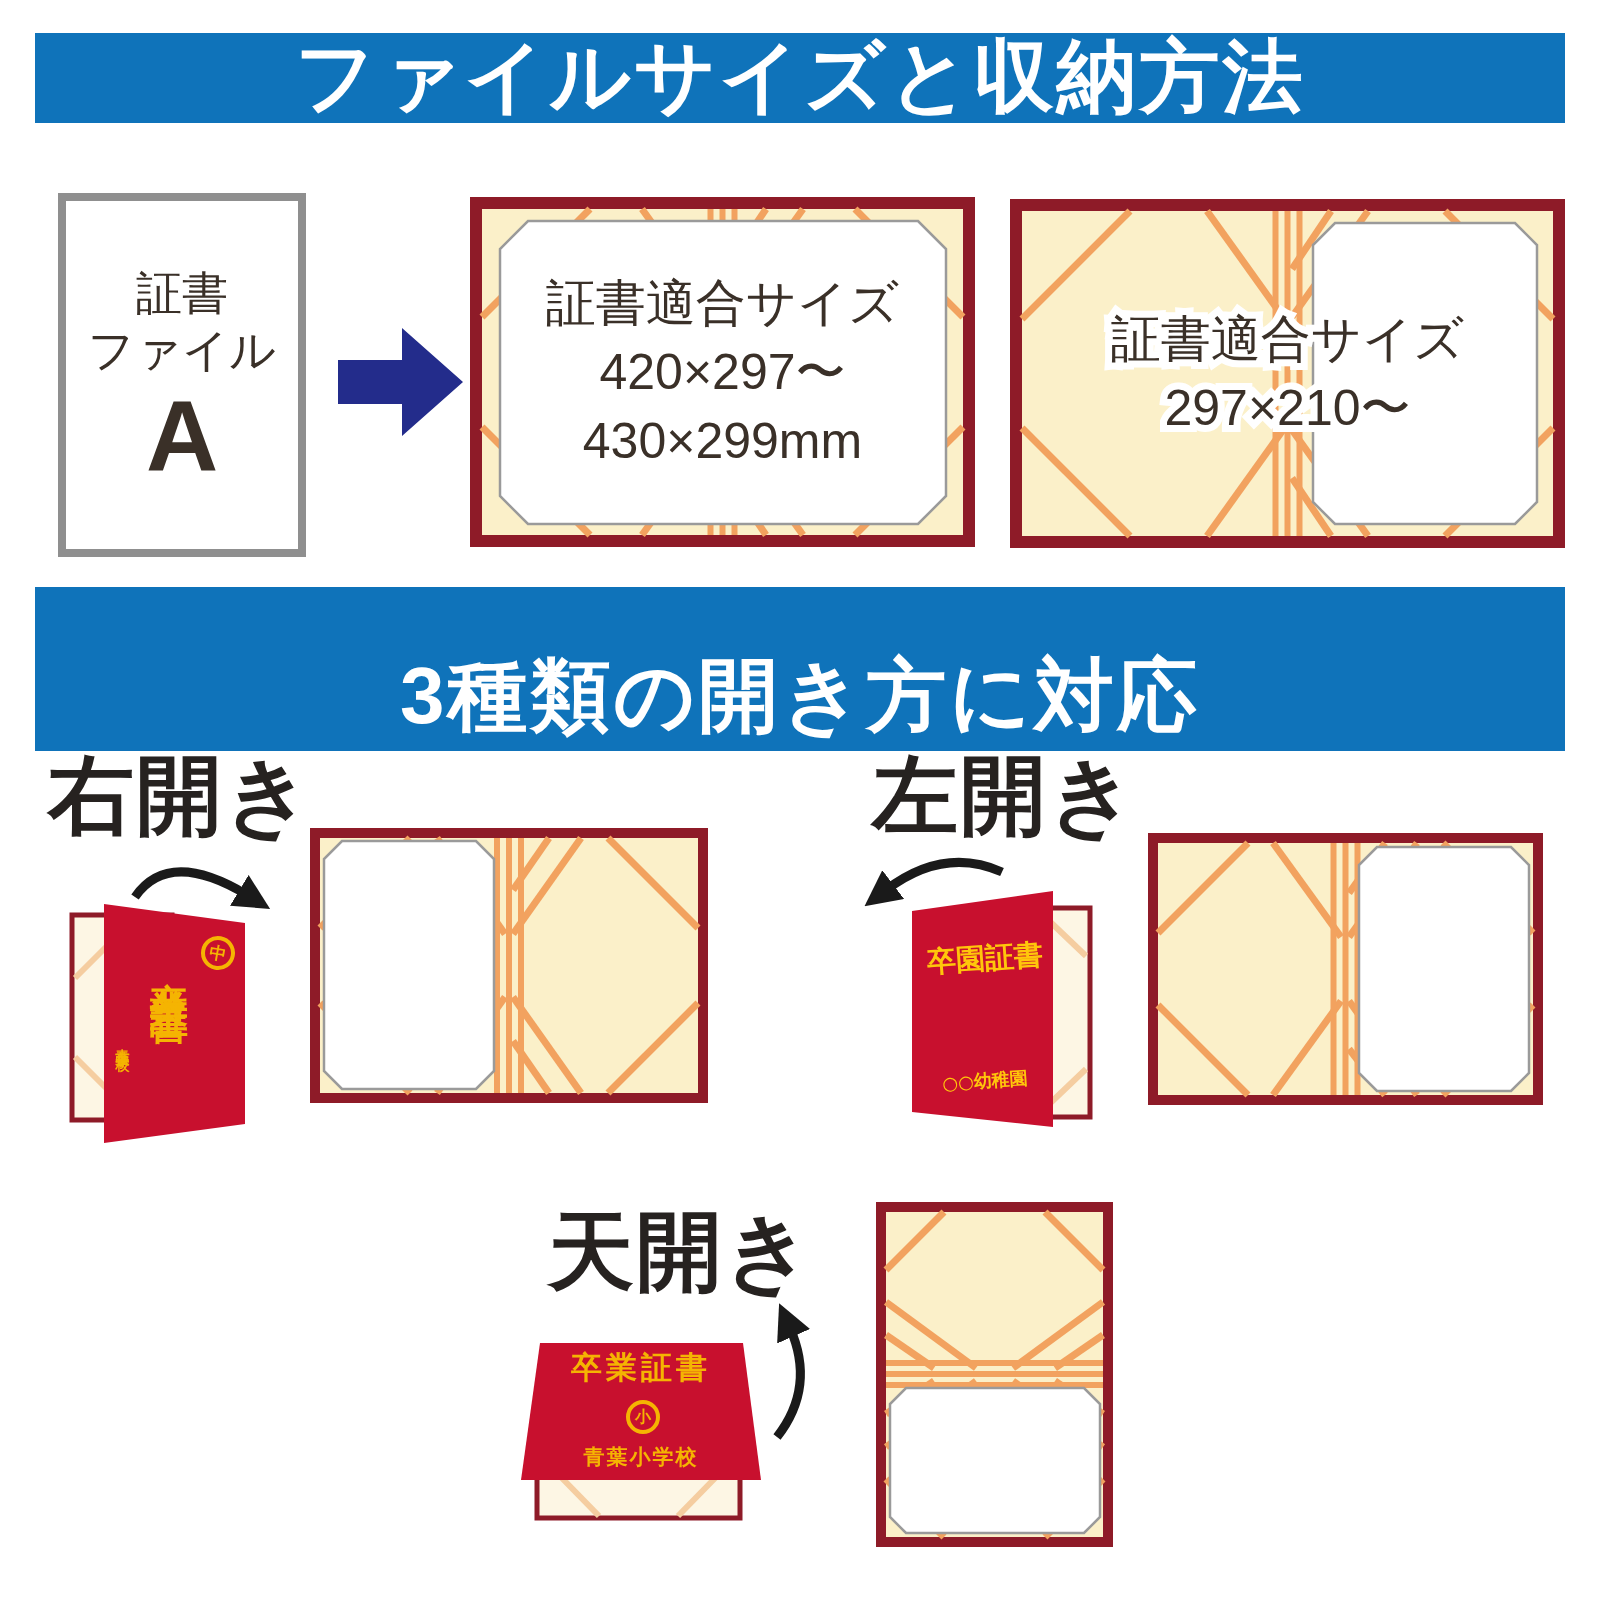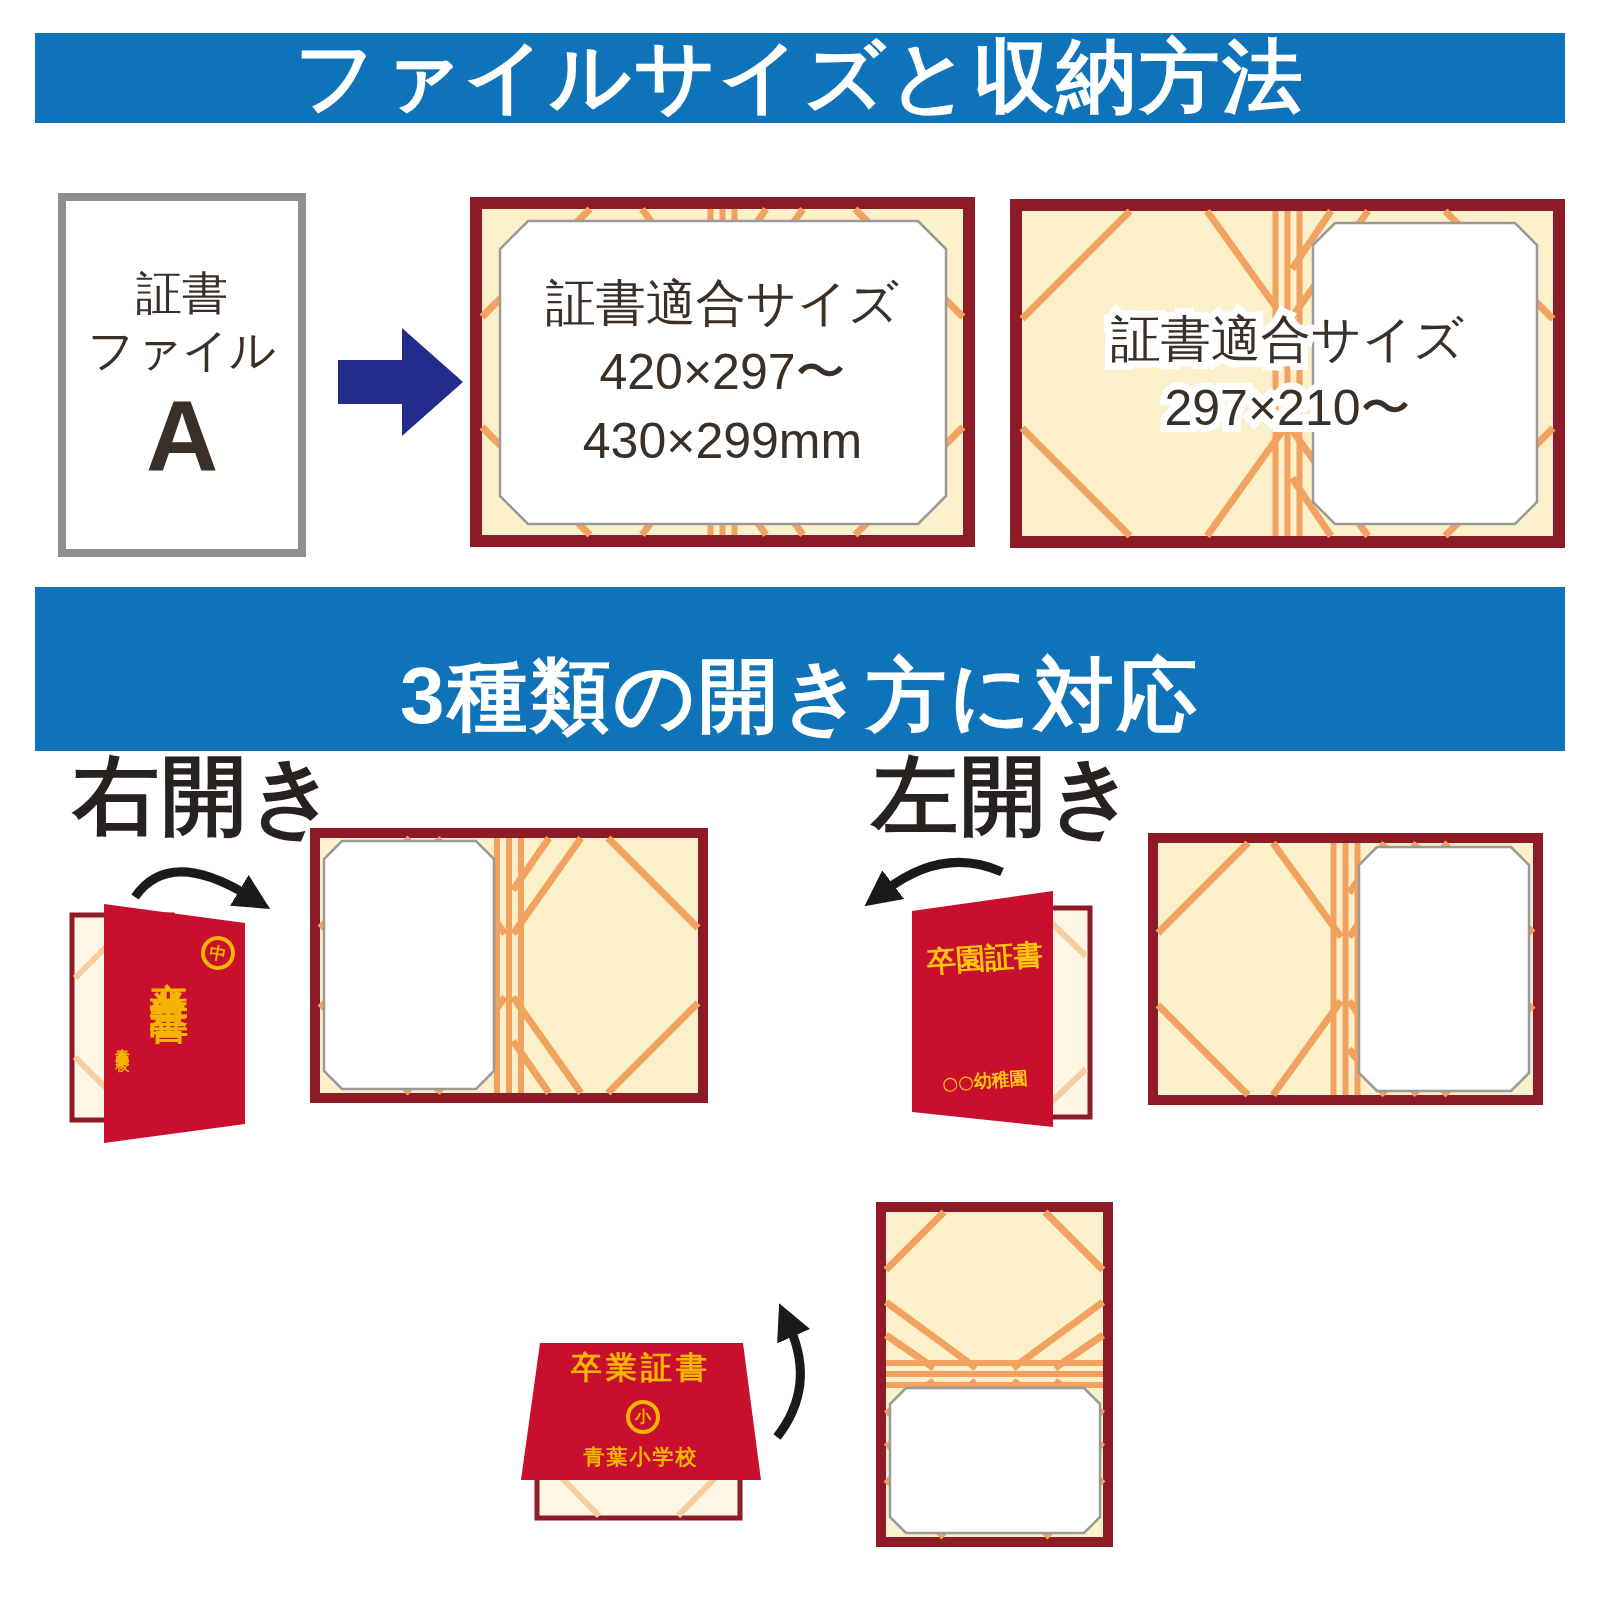--- a/index.html
+++ b/index.html
@@ -98,21 +98,21 @@
   </svg>
   <div class="abs frame-text outlined" style="left:1010px;top:199px;width:555px;height:349px;">
     <span>証書適合サイズ</span>
     <span>297×210〜</span>
   </div>
 
   <div class="abs banner" style="left:35px;top:587px;width:1530px;height:164px;align-items:flex-end;">
     <span>3種類の開き方に対応</span>
   </div>
 
-  <div class="abs open-label" style="left:48px;top:752px;margin-left:25px;">右開き</div>
+  <div class="abs open-label" style="left:48px;top:752px;">右開き</div>
 
   <svg class="abs" style="left:60px;top:855px;" width="200" height="300" viewBox="0 0 200 300">
     <rect x="12" y="60" width="100" height="205" fill="#FDF6E4" stroke="#8E1B28" stroke-width="5"></rect>
     <g stroke="#F5CDA0" stroke-width="6" fill="none">
       <line x1="15" y1="123" x2="72" y2="66"></line>
       <line x1="15" y1="202" x2="72" y2="259"></line>
     </g>
     <polygon points="44,49 185,68 185,269 44,288" fill="#C8102E"></polygon>
     <path d="M75,42 Q109,-7 187,40" stroke="#1A1A1A" stroke-width="9" fill="none" marker-end="url(#ah)"></path>
   </svg>
@@ -169,20 +169,21 @@
       <line x1="125" y1="262" x2="193" y2="168"></line>
         <line x1="269" y1="262" x2="201" y2="168"></line>
       <line x1="237" y1="262" x2="201" y2="216"></line>
     </g>
     <rect x="182.5" y="10" width="6" height="252" fill="#F2A25F"></rect>
     <rect x="194.5" y="10" width="6" height="252" fill="#F2A25F"></rect>
     <rect x="206.5" y="10" width="6" height="252" fill="#F2A25F"></rect>
     <polygon points="229,14 363,14 381,32 381,240 363,258 229,258 211,240 211,32" fill="#FFFFFF" stroke="#9A9A9A" stroke-width="2.5"></polygon>
   </svg>
 
+  <div class="abs open-label" style="left:548px;top:1208px;">天開き</div>
 
   <svg class="abs" style="left:500px;top:1300px;" width="320" height="230" viewBox="0 0 320 230">
     <rect x="37" y="168" width="203" height="50" fill="#FDF6E4" stroke="#8E1B28" stroke-width="5"></rect>
     <g stroke="#F5CDA0" stroke-width="6" fill="none">
       <line x1="55" y1="171" x2="99" y2="216"></line>
       <line x1="222" y1="171" x2="178" y2="216"></line>
     </g>
     <polygon points="40,43 243,43 261,180 21,180" fill="#C8102E"></polygon>
     <path d="M277,137 Q316,87 290,28" stroke="#1A1A1A" stroke-width="9" fill="none" marker-end="url(#ah)"></path>
   </svg>

